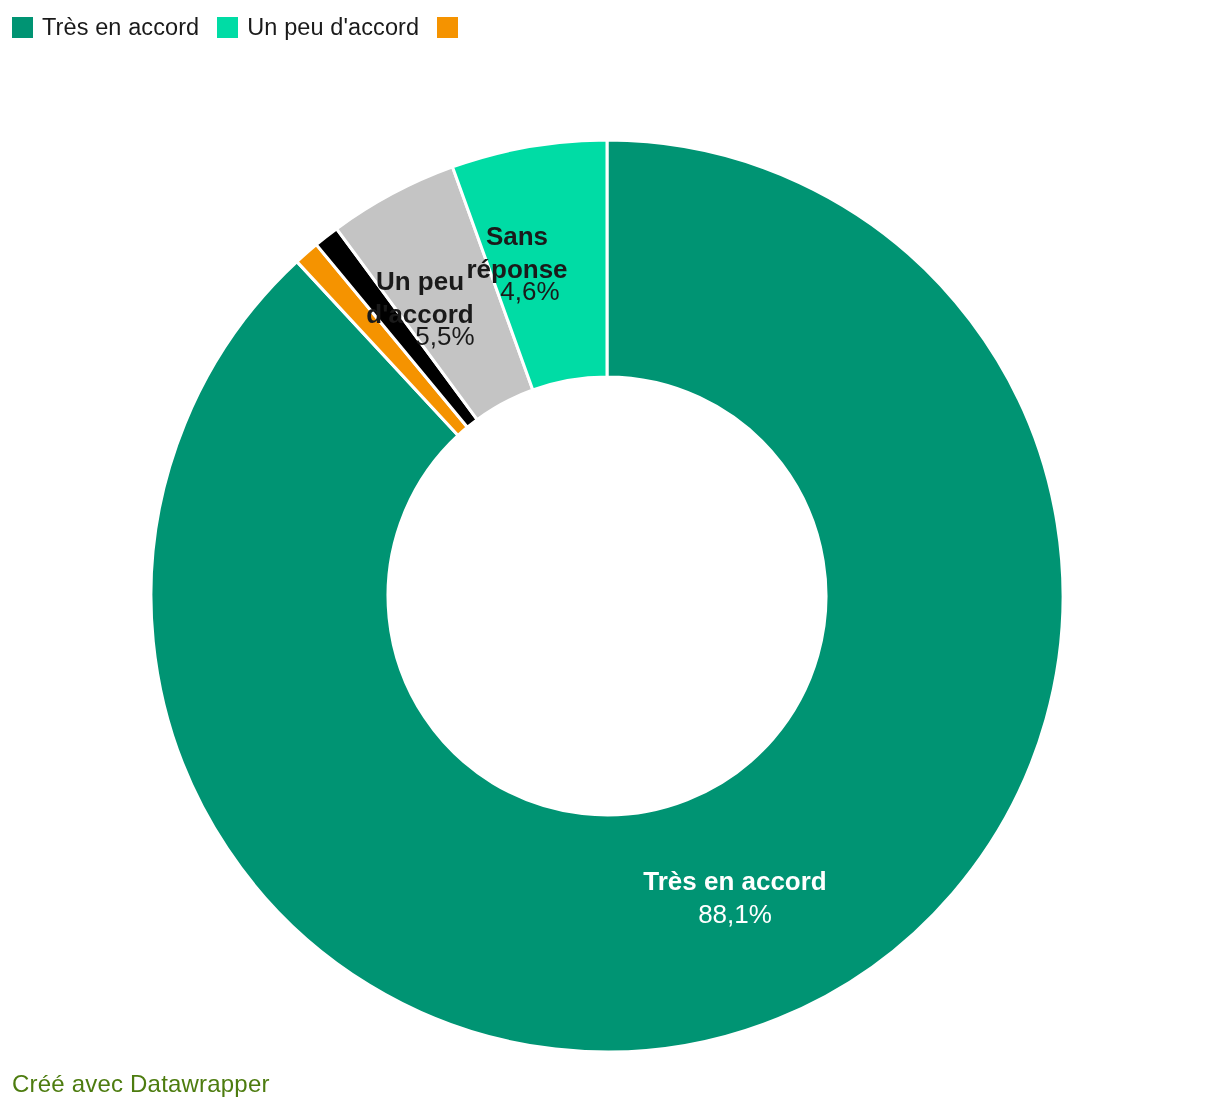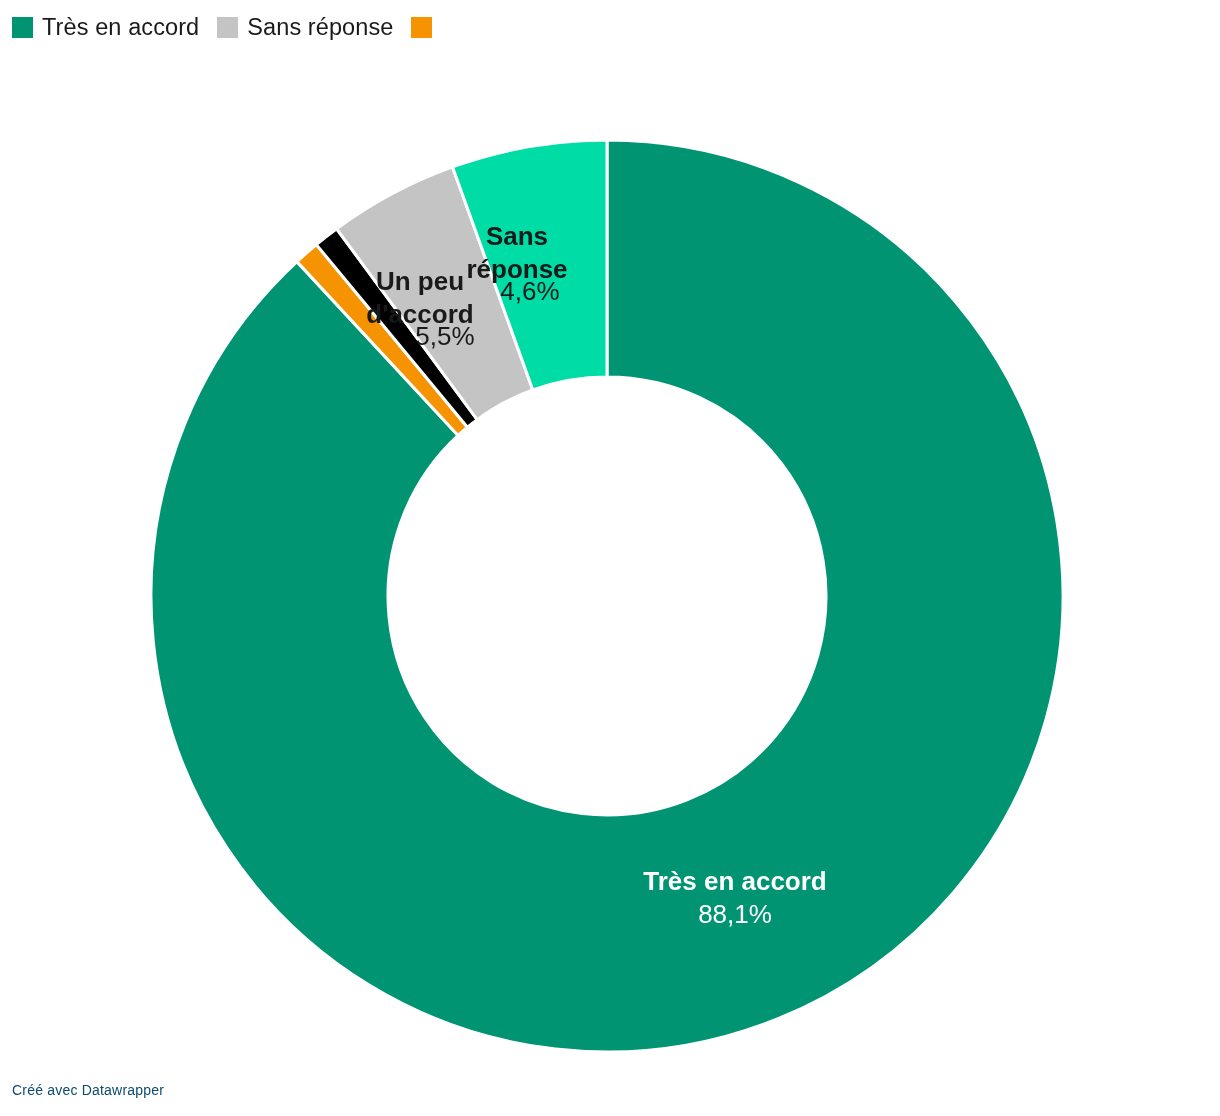--- a/index.html
+++ b/index.html
@@ -75,38 +75,38 @@
     font-family: "Liberation Sans", sans-serif;
     font-weight: normal;
     font-size: 26px;
   }
 
   
   .footer {
     position: absolute;
     left: 12px;
     bottom: 18px;
-    font-size: 14px;
-    color: #0c4a6e;
+    font-size: 24px;
+    color: #4d7c0f;
     letter-spacing: 0.2px;
   }
 </style>
 </head>
 <body>
 
 <div id="chart-root">
 
   <div class="legend" id="legend">
       <div class="legend-item">
         <span class="legend-swatch" style="background: rgb(0, 148, 115);"></span>
         <span class="legend-label">Très en accord</span>
       </div>
       <div class="legend-item">
-        <span class="legend-swatch" style="background: rgb(196, 196, 196);"></span>
-        <span class="legend-label">Sans réponse</span>
+        <span class="legend-swatch" style="background: rgb(0, 220, 165);"></span>
+        <span class="legend-label">Un peu d'accord</span>
       </div>
       <div class="legend-item">
         <span class="legend-swatch" style="background: rgb(245, 147, 0);"></span>
       </div>
     </div>
 
   <div class="donut-wrap">
     <svg class="donut-svg" id="donut-svg" width="1220" height="1116" viewBox="0 0 1220 1116">
         <path d="M 607 140 A 456 456 0 1 1 296.94125930257655 261.63556212251285 L 458.09021005979 435.41707917725944 A 219 219 0 1 0 607 377 Z" fill="#009473" stroke="#ffffff" stroke-width="3" stroke-linejoin="round"></path>
         <path d="M 296.94125930257655 261.63556212251285 A 456 456 0 0 1 316.3346606745972 244.64596129424035 L 467.4041462450368 427.2575998321023 A 219 219 0 0 0 458.09021005979 435.41707917725944 Z" fill="#f59300" stroke="#ffffff" stroke-width="3" stroke-linejoin="round"></path>

